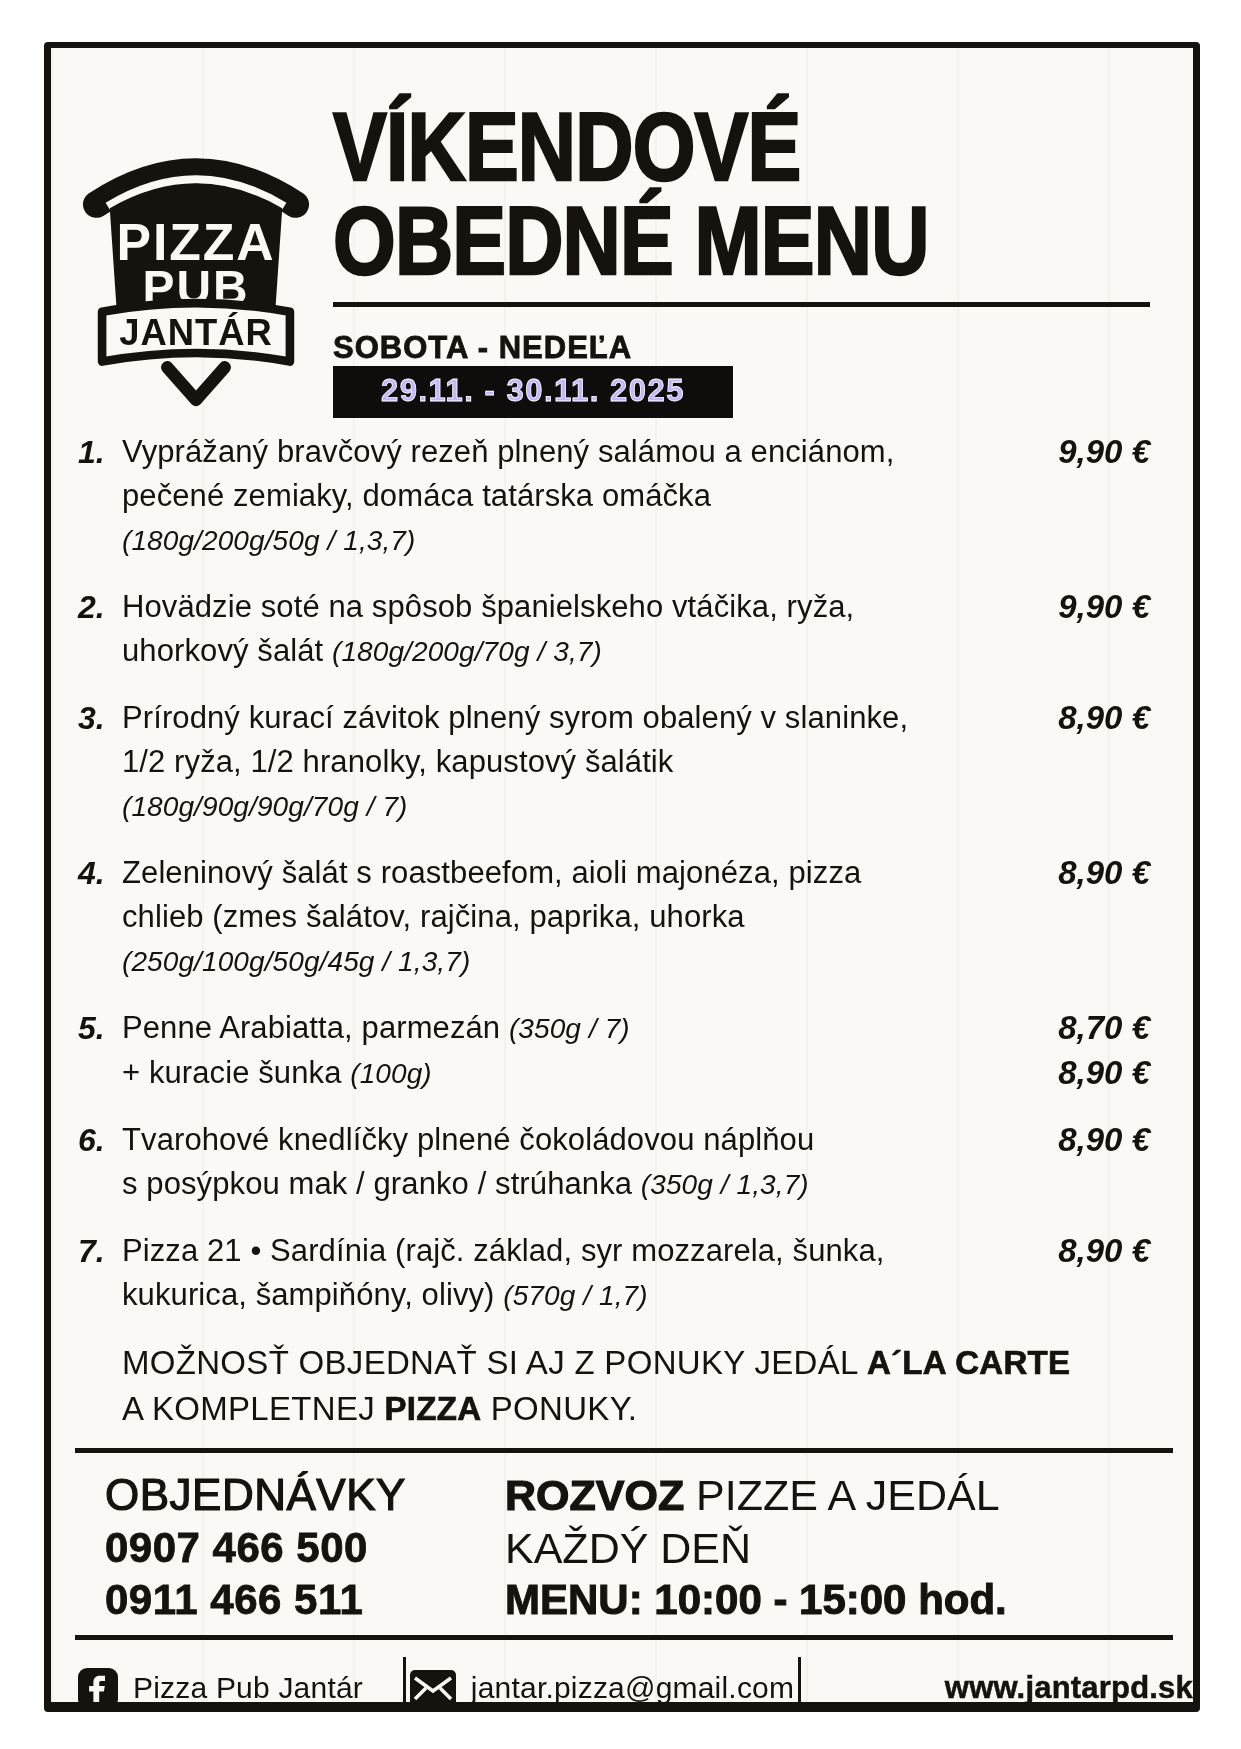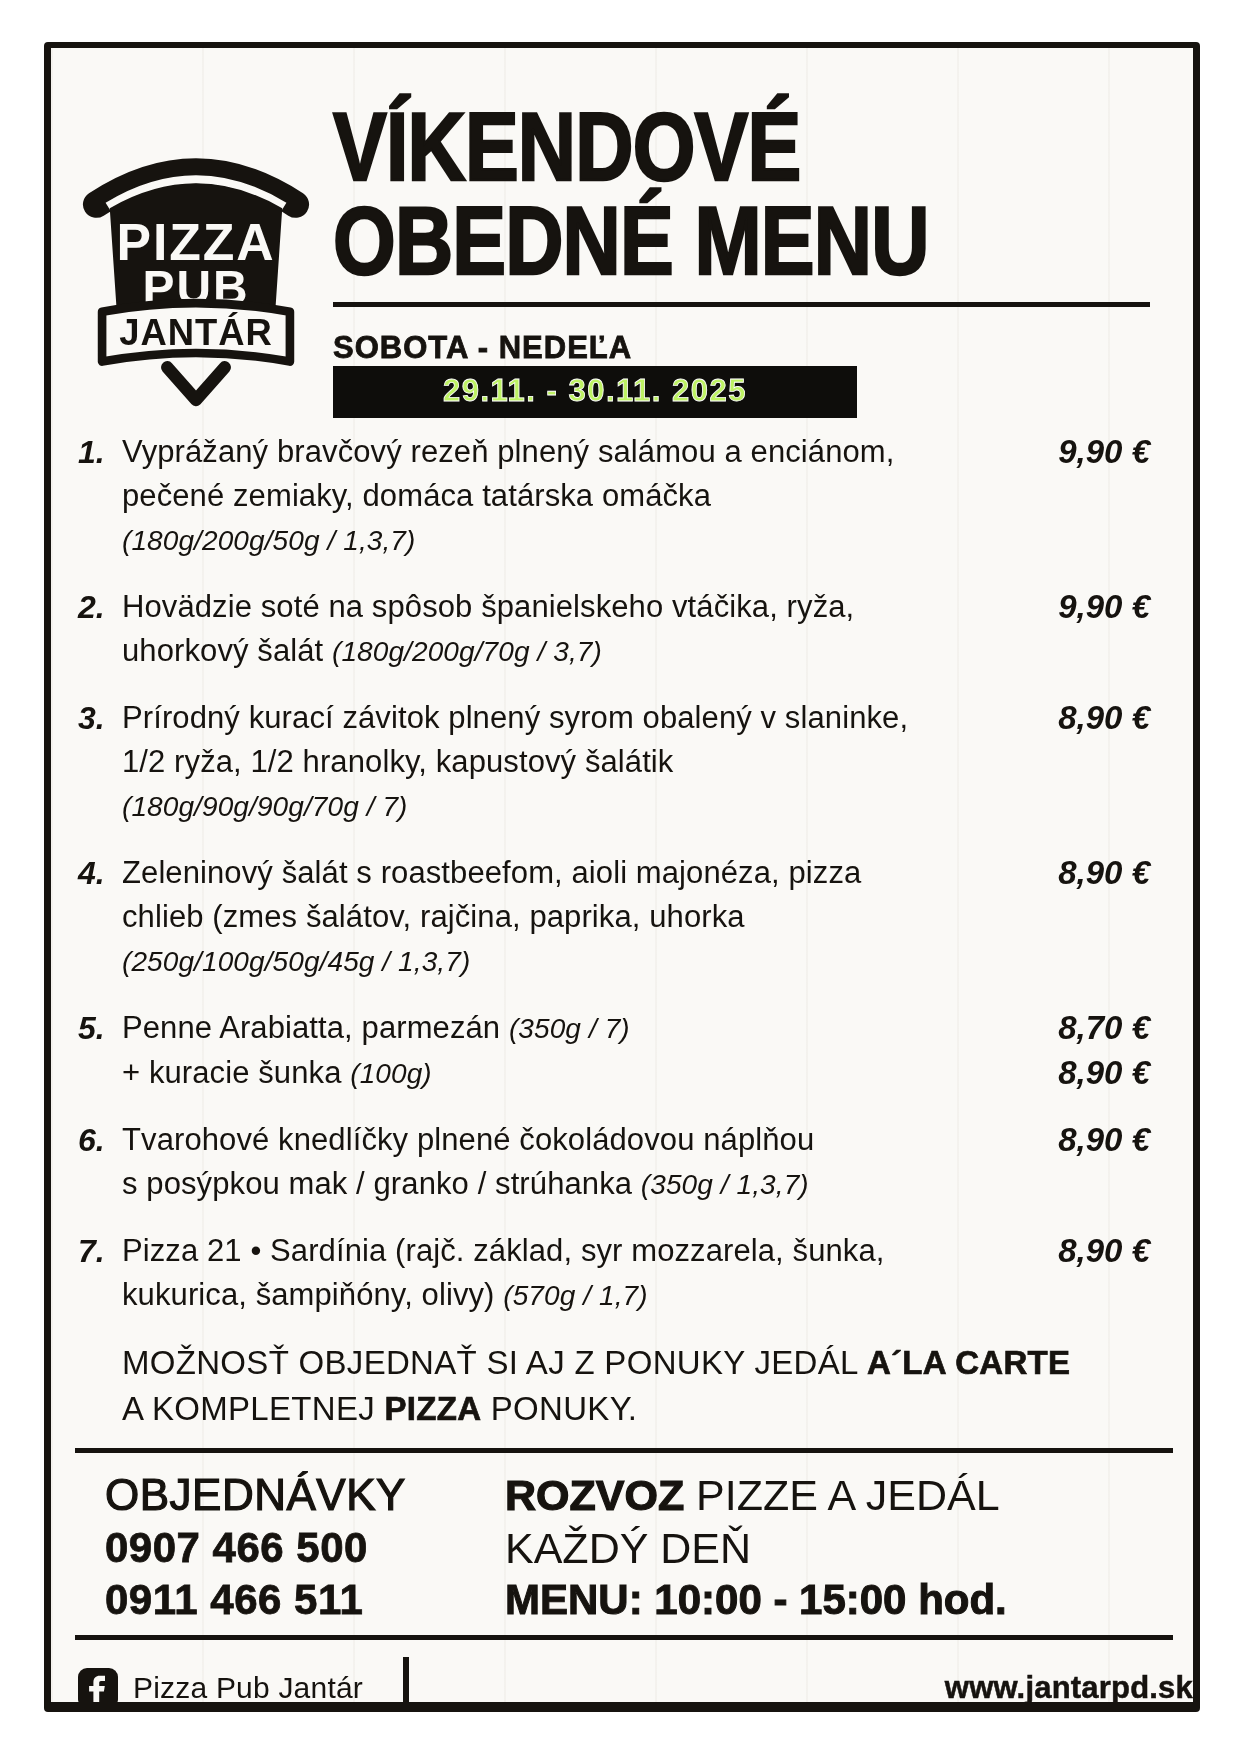--- a/index.html
+++ b/index.html
@@ -31,22 +31,22 @@
     margin:0; font-size:96px; line-height:0.98; font-weight:700;
     letter-spacing:-1px;
     transform:scaleX(0.84); transform-origin:left top;
     white-space:nowrap;
     -webkit-text-stroke:2.5px #16130f;
   }
   .title-rule { border-top:5px solid #16130f; margin-top:14px; }
   .head-sub { display:flex; justify-content:space-between; align-items:flex-start; margin-top:23px;flex-direction:column; }
   .days { font-size:31px; font-weight:700; letter-spacing:1px; -webkit-text-stroke:0.8px #16130f; }
   .badge {
-    width:524px; box-sizing:border-box;
-    background:#0e0d0b; color:#bef264;
+    width:400px; box-sizing:border-box;
+    background:#0e0d0b; color:#c4b5fd;
     font-size:31px; font-weight:700; letter-spacing:1.5px;
     text-align:center; padding:7px 0 9px;
     -webkit-text-stroke:0.8px #ffffff;
   }
   
   .menu { padding:12px 43px 0 27px; }
   .item { display:flex; margin-bottom:22px; }
   .item-num {
     width:44px; flex:none;
     font-size:32px; font-weight:700; font-style:italic; line-height:44px;
@@ -252,19 +252,27 @@
 
   <footer class="footer">
     <div class="fcell f1">
       <svg width="40" height="40" viewBox="0 0 40 40" aria-hidden="true">
         <rect width="40" height="40" rx="9" fill="#16130f"></rect>
         <path d="M27,13 h-4 c-1.2,0 -1.8,0.7 -1.8,2 v3 h5.6 l-0.9,5.4 h-4.7 V37 h-5.8 V23.4 h-4.3 V18 h4.3 v-3.6 c0,-4.3 2.5,-6.6 6.3,-6.6 H27 Z" fill="#faf9f6"></path>
       </svg>
       <span class="ftext">Pizza Pub Jantár</span>
     </div>
     <div class="fdiv"></div>
+    <div class="fcell f2">
+      <svg width="46" height="36" viewBox="0 0 46 36" aria-hidden="true">
+        <rect width="46" height="36" rx="5" fill="#16130f"></rect>
+        <path d="M5,8 L23,21 L41,8" stroke="#faf9f6" stroke-width="3.5" fill="none"></path>
+        <path d="M5,29 L16,18 M41,29 L30,18" stroke="#faf9f6" stroke-width="3.5" fill="none"></path>
+      </svg>
+      <span class="ftext">jantar.pizza@gmail.com</span>
+    </div>
     <div class="fdiv"></div>
     <div class="fcell f3">
       <span class="ftext">www.jantarpd.sk</span>
     </div>
   </footer>
 
 </div>
 
 </body></html>

